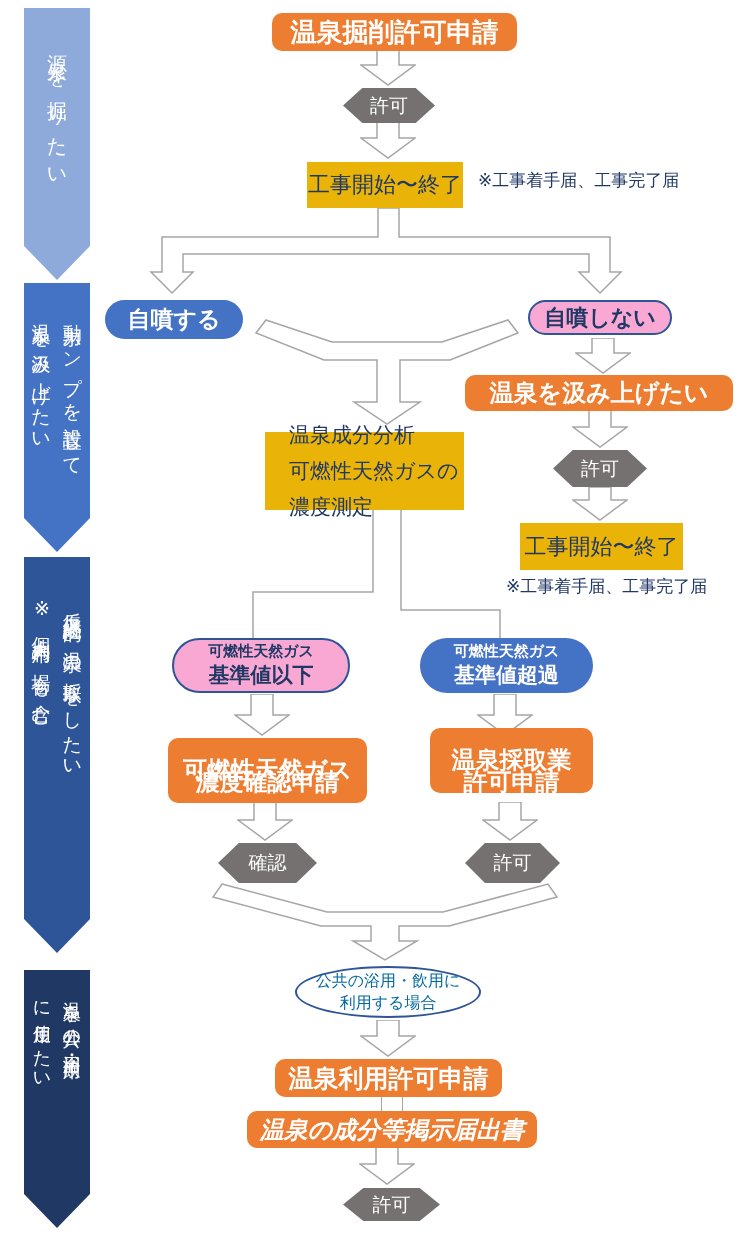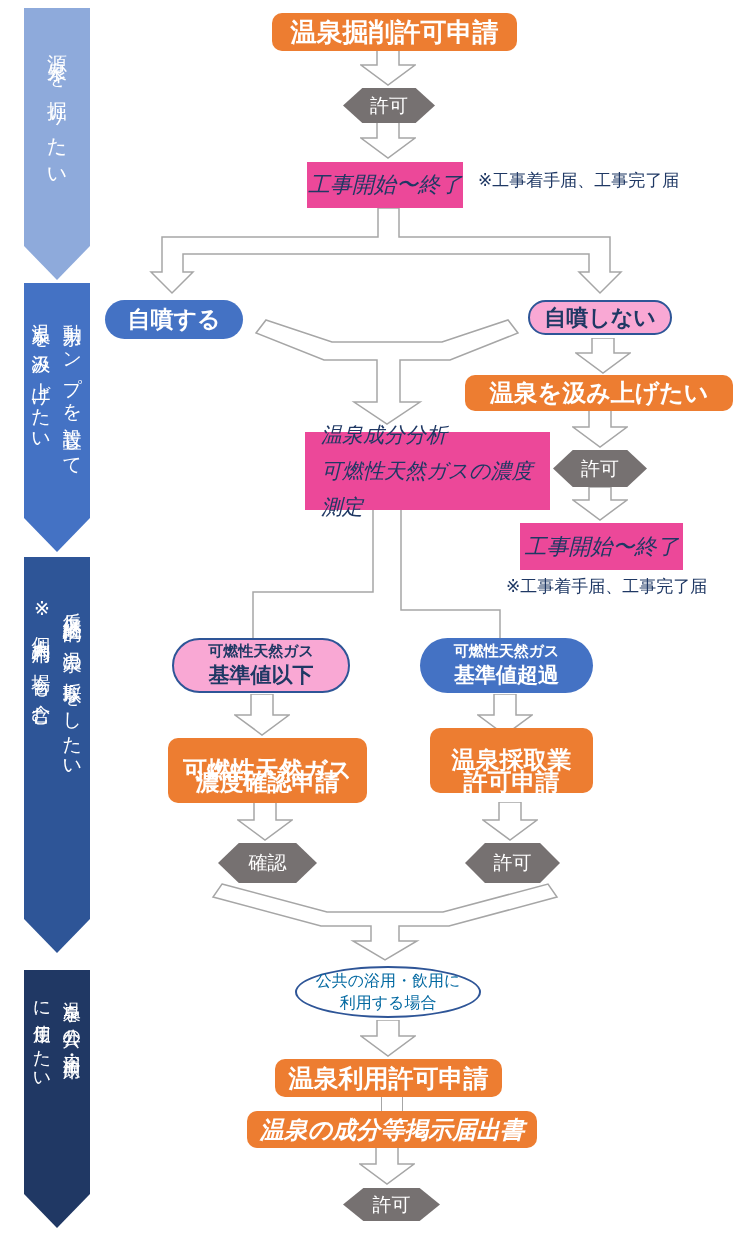--- a/index.html
+++ b/index.html
@@ -2,21 +2,21 @@
 <html><head>
 <meta charset="utf-8">
 <style>
   html,body{margin:0;padding:0;background:#fff;}
   #stage{position:relative;width:752px;height:1240px;background:#fff;overflow:hidden;
          font-family:"DejaVu Sans","Liberation Sans",sans-serif;}
   .abs{position:absolute;box-sizing:border-box;}
   .node{position:absolute;box-sizing:border-box;display:flex;flex-direction:column;
         align-items:center;justify-content:center;text-align:center;white-space:pre-line;}
   .orange{background:#ED7D31;color:#fff;font-weight:bold;border-radius:10px;z-index:2;}
-  .lblue{background:#ec4899;color:#1F3864;z-index:2;font-style:italic;}
+  .lblue{background:#eab308;color:#1F3864;z-index:2;}
   .hex{background:#767171;color:#fff;z-index:2;
        clip-path:polygon(21% 0,79% 0,100% 50%,79% 100%,21% 100%,0 50%);}
   .pill-filled{background:#4472C4;color:#fff;font-weight:bold;border-radius:22px;z-index:2;}
   .pill-outline{background:#f9a8d4;border:2px solid #2E5597;color:#1F3864;font-weight:bold;
                 border-radius:22px;z-index:2;}
   .oval{background:#fff;border:2px solid #2E5597;border-radius:50%;color:#0369a1;z-index:2;}
   .note{position:absolute;color:#1F3864;font-size:17px;white-space:nowrap;z-index:2;}
   .banner{position:absolute;left:24px;width:66px;color:#fff;display:flex;
           justify-content:center;z-index:1;
           clip-path:polygon(0 0,100% 0,100% calc(100% - 34px),50% 100%,0 calc(100% - 34px));}
@@ -135,22 +135,22 @@
   <div class="node pill-outline" style="left:528px;top:300px;width:144px;height:35px;font-size:22px;">自噴しない</div>
 
   <div class="node orange" style="left:465px;top:375px;width:268px;height:36px;font-size:24px;">温泉を汲み上げたい</div>
 
   <div class="node hex" style="left:553px;top:450px;width:94px;height:37px;font-size:19px;">許可</div>
 
   <div class="node lblue" style="left:520px;top:523px;width:163px;height:47px;font-size:22px;">工事開始〜終了</div>
 
   <div class="note" style="left:506px;top:575px;">※工事着手届、工事完了届</div>
 
-  <div class="node lblue" style="left:265px;top:432px;width:245px;height:78px;font-size:21px;line-height:36px;
-              align-items:flex-start;text-align:left;padding-left:16px;margin-left:40px;">温泉成分分析
+  <div class="node lblue" style="left:265px;top:432px;width:199px;height:78px;font-size:21px;line-height:36px;
+              align-items:flex-start;text-align:left;padding-left:24px;">温泉成分分析
 可燃性天然ガスの濃度測定</div>
 
   <div class="node pill-outline" style="left:172px;top:638px;width:178px;height:55px;border-radius:28px;">
     <span class="line1">可燃性天然ガス</span>
     <span class="line2">基準値以下</span>
   </div>
 
   <div class="node pill-filled" style="left:420px;top:638px;width:173px;height:55px;border-radius:28px;">
     <span class="line1">可燃性天然ガス</span>
     <span class="line2">基準値超過</span>

